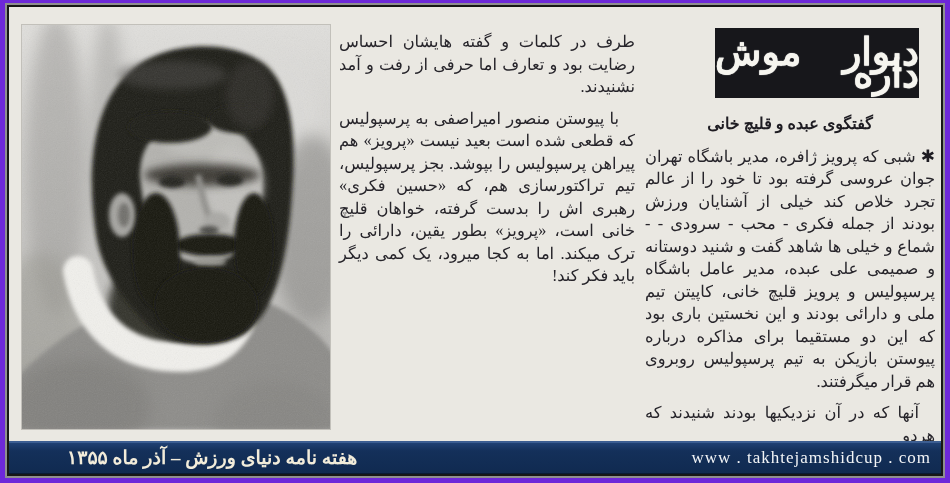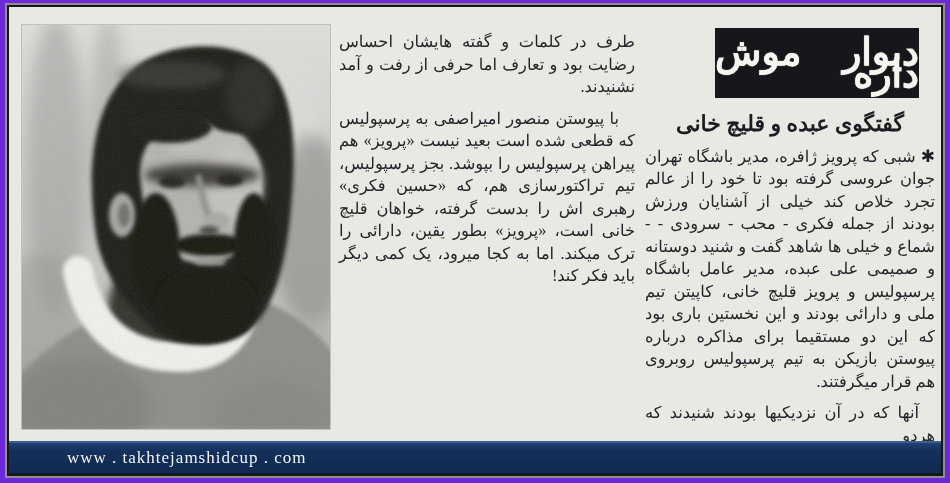--- a/index.html
+++ b/index.html
@@ -28,21 +28,21 @@
   .col-middle{left:330px;top:24px;width:296px;}
   .col-right{left:636px;top:12px;width:290px;}
   .headline-box{
     width:204px;height:70px;margin:9px 16px 0 auto;
     background:#17171b;color:#f6f5ef;
     display:flex;align-items:center;justify-content:center;
     font-size:38px;font-weight:bold;letter-spacing:-1px;
     text-shadow:0 0 1px #fff;
   }
   .subheading{
-    margin:15px 4px 10px;font-size:22px;font-weight:bold;
+    margin:15px 4px 10px;font-size:16px;font-weight:bold;
     text-align:center;color:#1e1c22;
   }
   .star{font-size:17px;margin-left:5px;color:#1e1c22;}
   
   .bar{
     position:absolute;left:0;right:0;bottom:0;height:33px;
     background:linear-gradient(#23457a,#14305a 30%,#102a50);
     box-shadow:inset 0 2px 0 #3c5e92, inset 0 -1px 0 #0a1a33;
     display:flex;align-items:center;justify-content:space-between;
     padding:0 10px 0 58px;box-sizing:border-box;
@@ -141,17 +141,18 @@
     <section class="col col-right">
       <div class="headline-box">
         <span>دیوار موش داره</span>
       </div>
       <h2 class="subheading">گفتگوی عبده و قلیچ خانی</h2>
       <p><span class="star">✱</span><span>شبی که پرویز ژافره، مدیر باشگاه تهران جوان عروسی گرفته بود تا خود را از عالم تجرد خلاص کند خیلی از آشنایان ورزش بودند از جمله فکری - محب - سرودی - - شماع و خیلی ها شاهد گفت و شنید دوستانه و صمیمی علی عبده، مدیر عامل باشگاه پرسپولیس و پرویز قلیچ خانی، کاپیتن تیم ملی و دارائی بودند و این نخستین باری بود که این دو مستقیما برای مذاکره درباره پیوستن بازیکن به تیم پرسپولیس روبروی هم قرار میگرفتند.</span></p>
       <p class="indent">آنها که در آن نزدیکیها بودند شنیدند که هردو</p>
     </section>
 
     <footer class="bar">
+      <span class="bar-left">هفته نامه دنیای ورزش – آذر ماه ۱۳۵۵</span>
       <span class="bar-right">www . takhtejamshidcup . com</span>
     </footer>
 
   </div>
 </div>
 
 </body></html>

